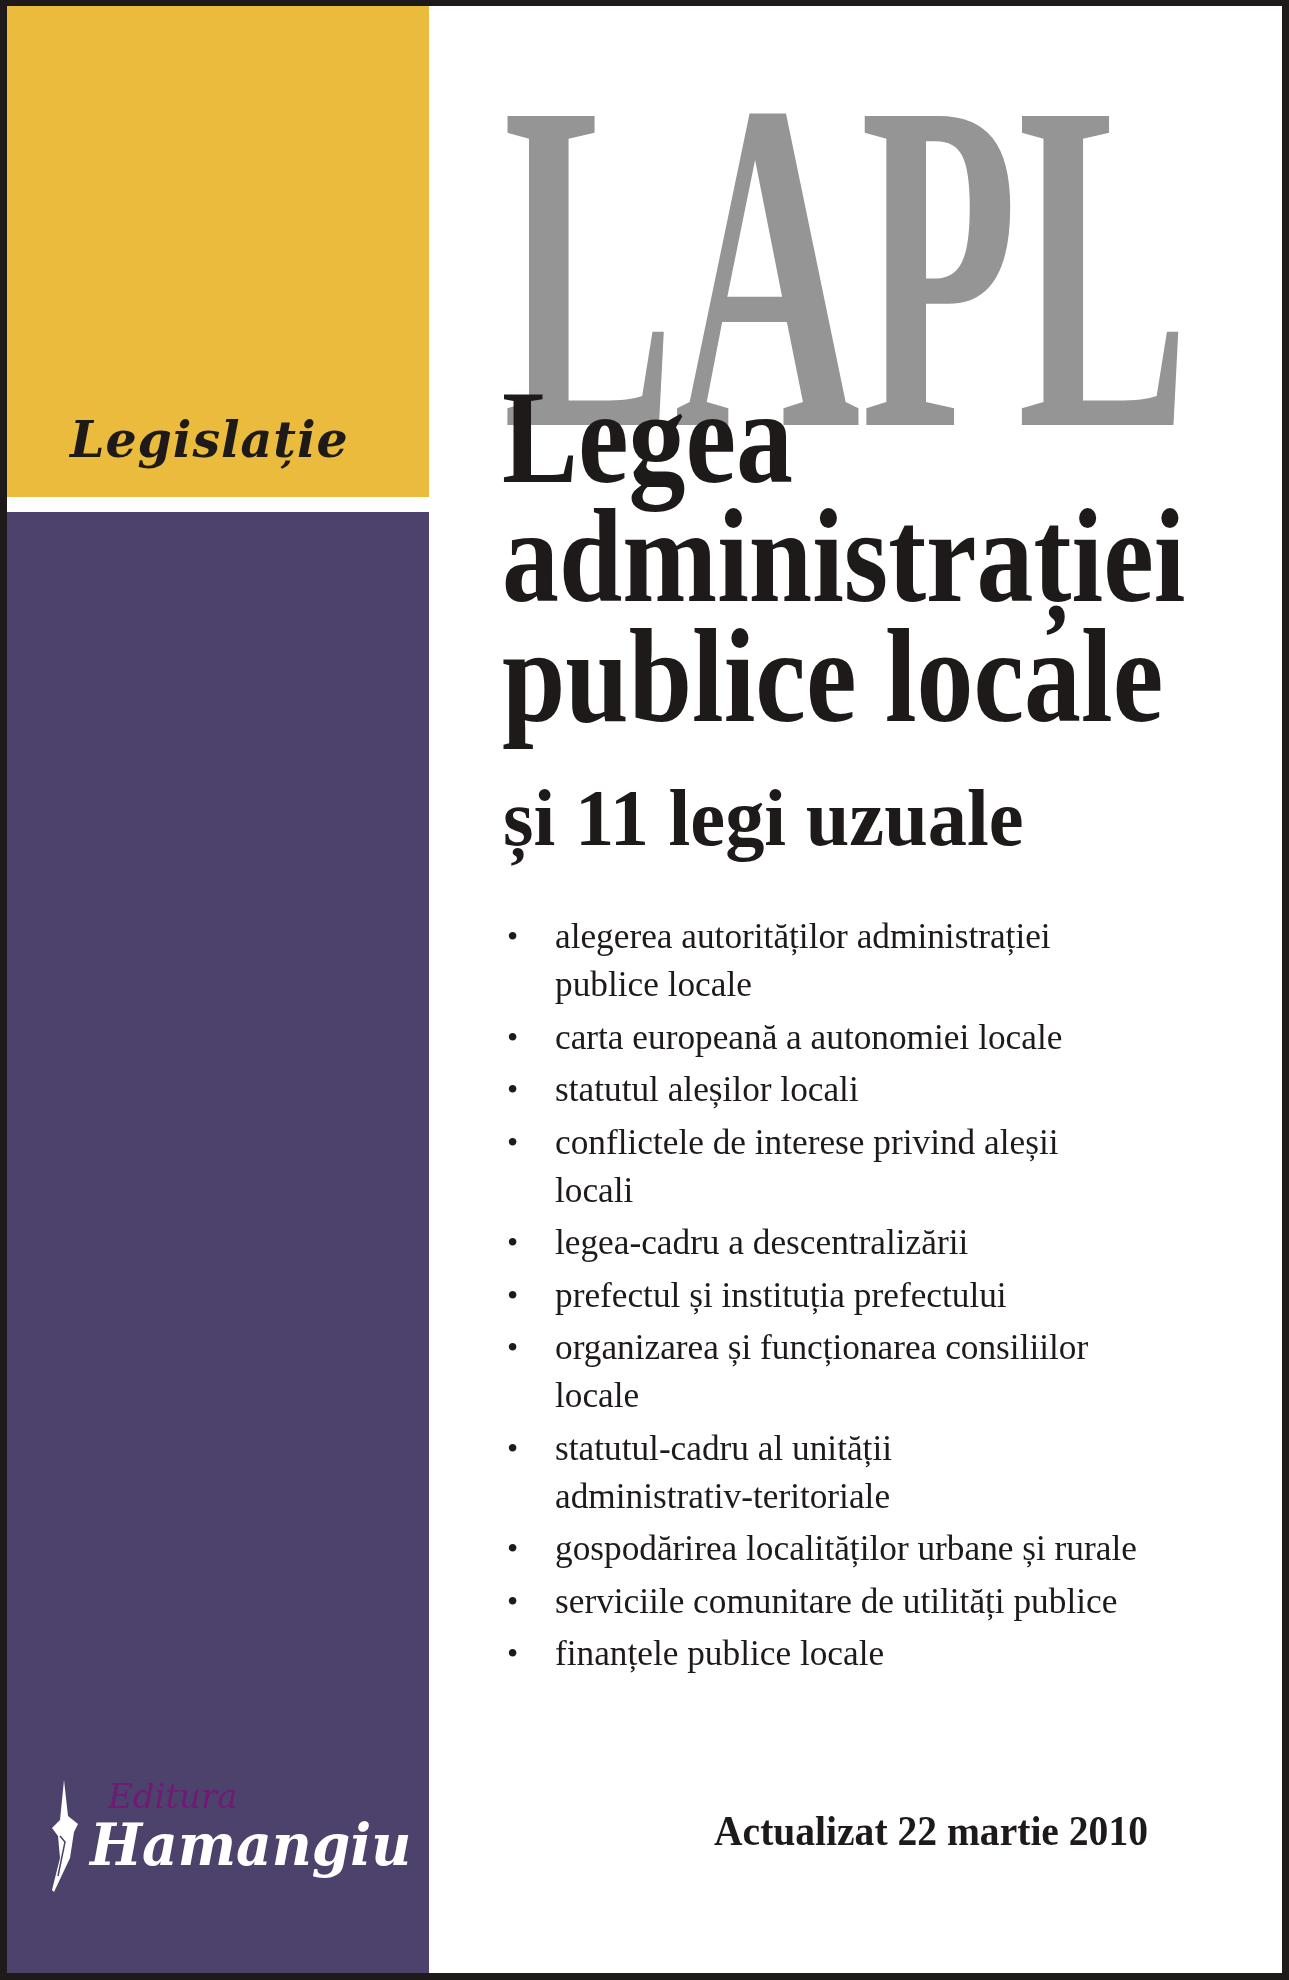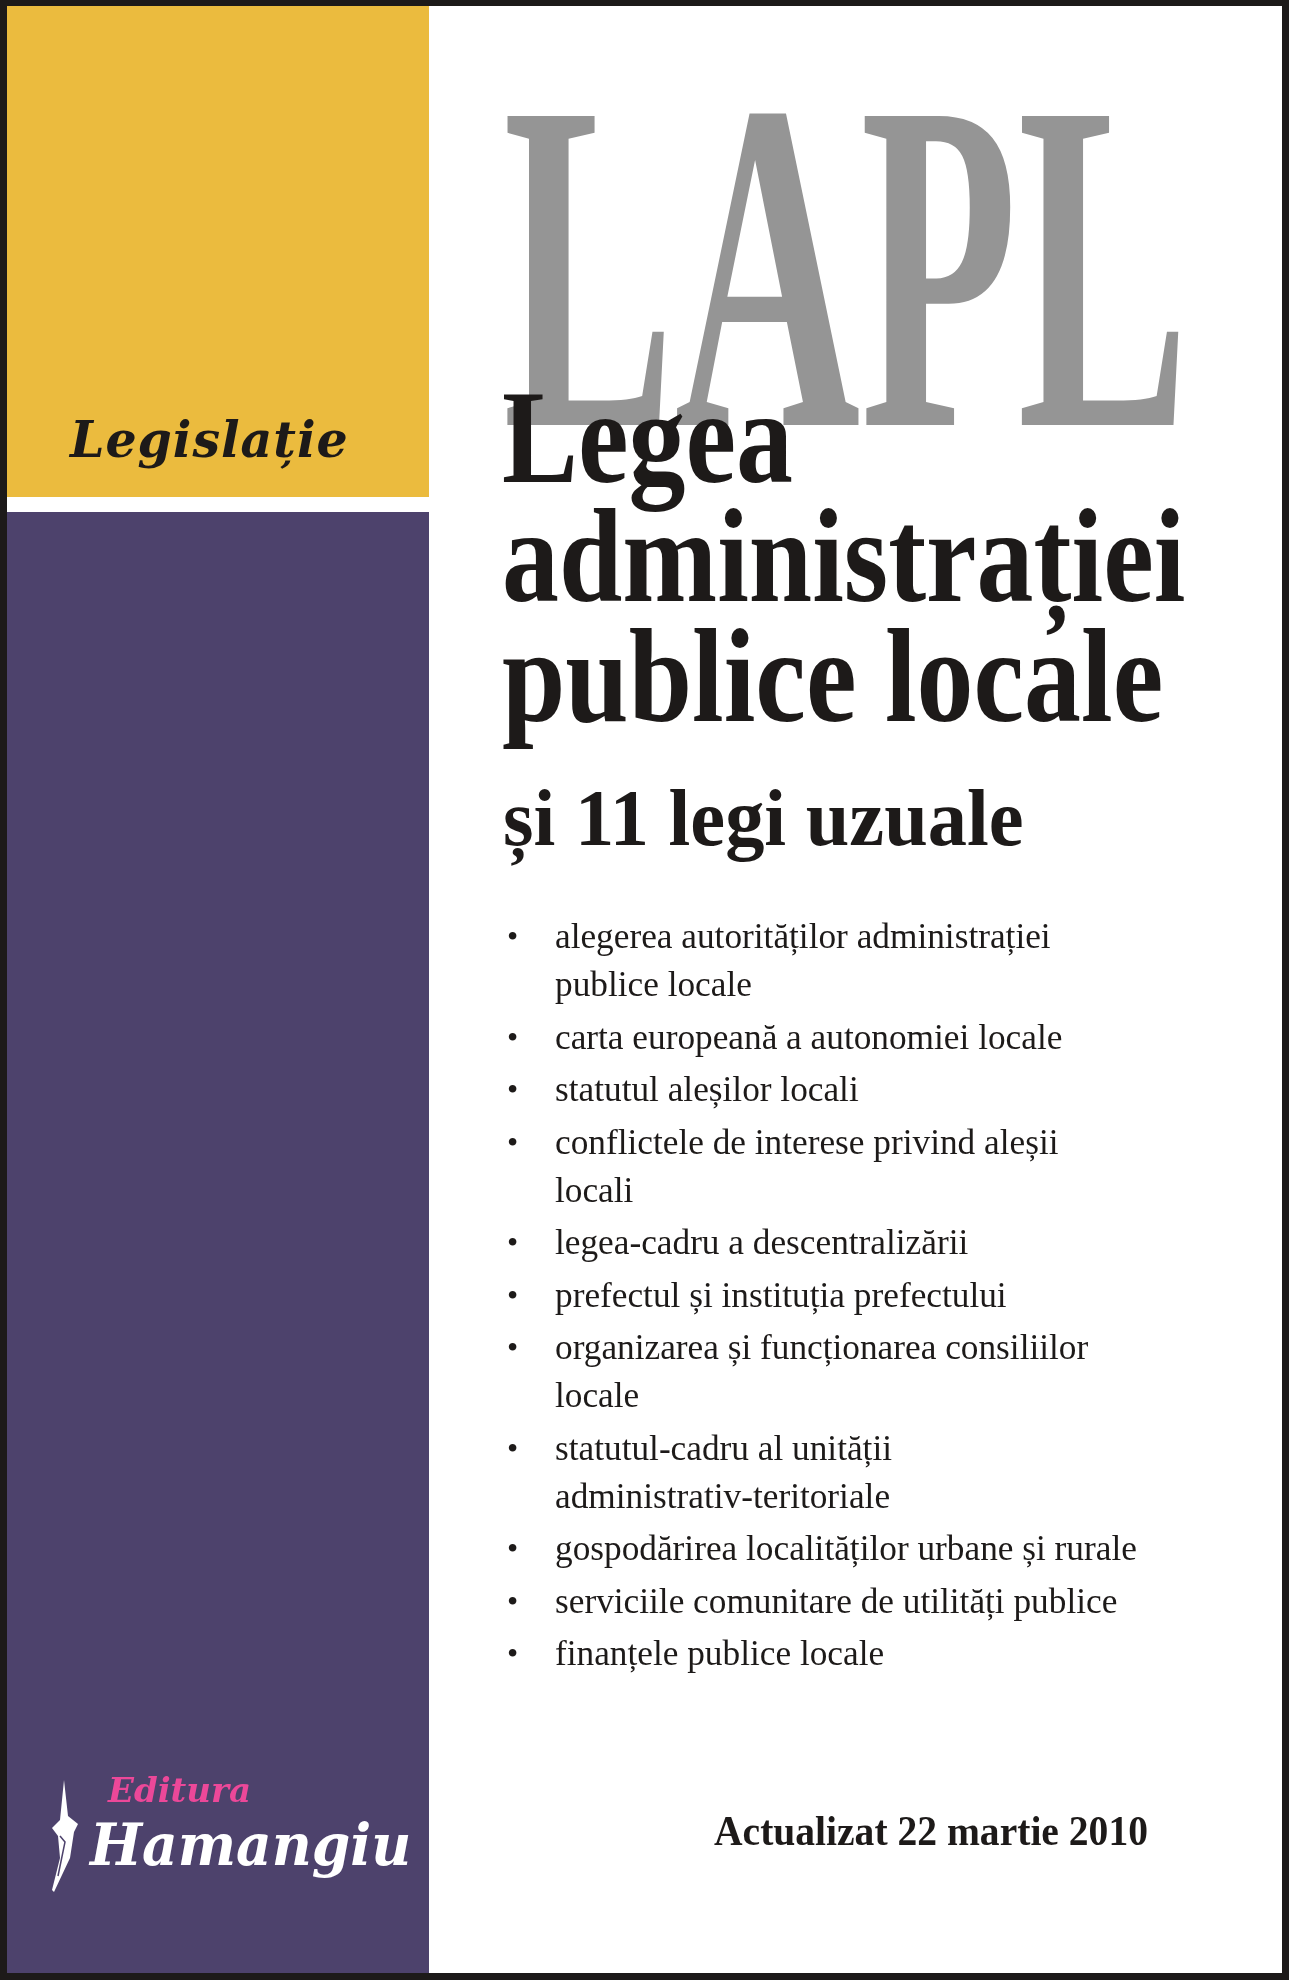--- a/index.html
+++ b/index.html
@@ -52,22 +52,22 @@
 
   .updated {
     position: absolute; left: 714px; top: 1806px; white-space: nowrap;
     font-family: "Liberation Serif", serif; font-weight: bold; font-size: 43px; line-height: 50px;
     color: #1d1a19; transform-origin: left top; transform: scaleX(0.92);
   }
 
   .logo { position: absolute; left: 40px; top: 1770px; width: 360px; height: 130px; }
   .logo .pen { position: absolute; left: 8px; top: 10px; }
   .logo .editura {
-    position: absolute; left: 68px; top: 2px; white-space: nowrap;
-    font-family: "DejaVu Serif", serif; font-style: italic; font-size: 34px; line-height: 36px; color: #ec4899; font-weight: bold;
+    position: absolute; left: 68px; top: 8px; white-space: nowrap;
+    font-family: "DejaVu Serif", serif; font-style: italic; font-size: 34px; line-height: 36px; color: #701a75;
   }
   .logo .publisher {
     position: absolute; left: 50px; top: 42px; white-space: nowrap;
     font-family: "DejaVu Serif", serif; font-style: italic; font-weight: bold; font-size: 58px; line-height: 66px;
     color: #ffffff; transform-origin: left top; transform: scaleX(0.95);
   }
 </style>
 </head>
 <body>
 

